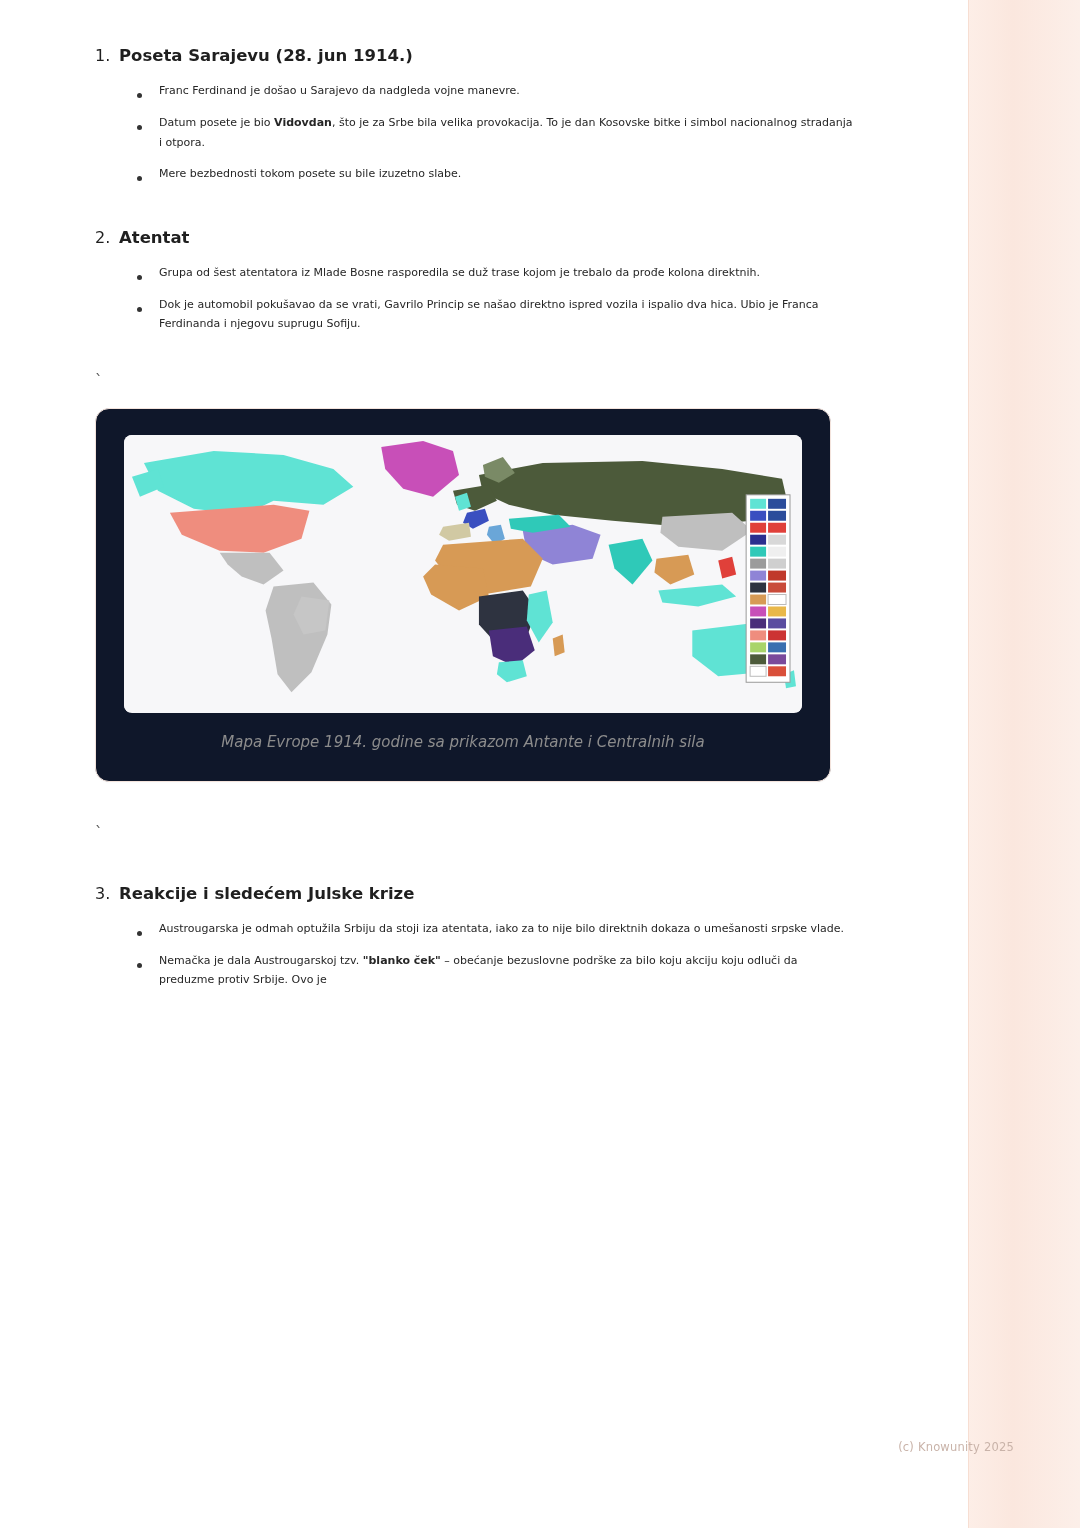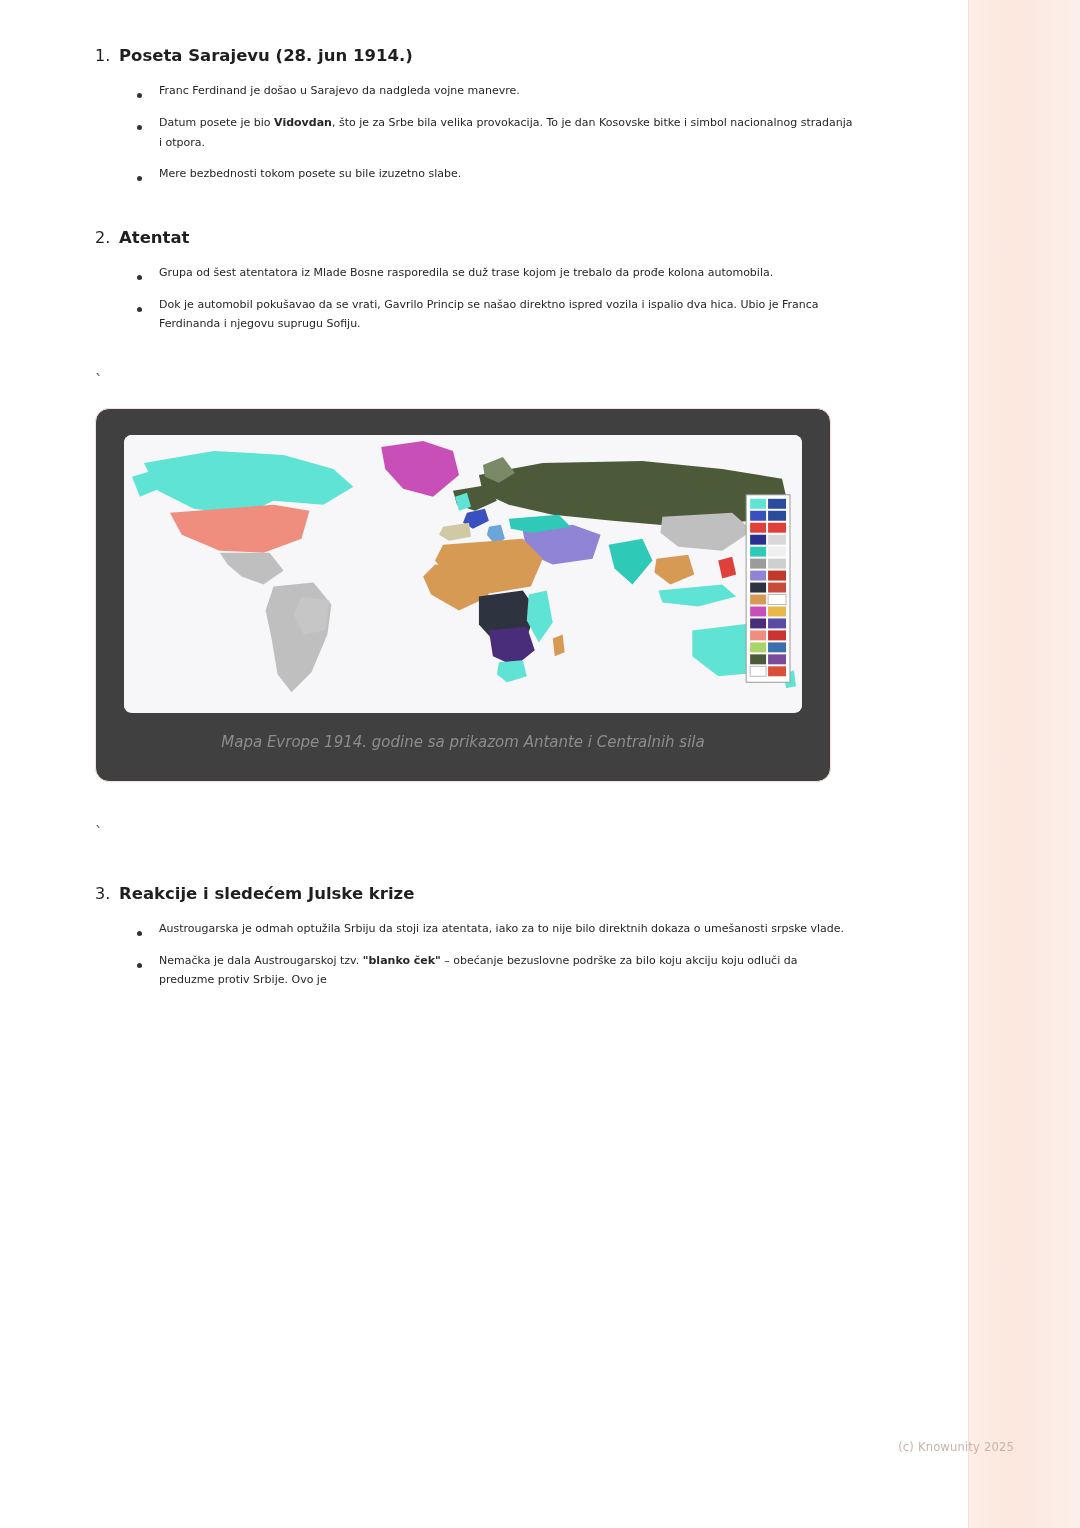--- a/index.html
+++ b/index.html
@@ -101,21 +101,21 @@
     height: 18px;
     line-height: 18px;
   }
 
   
   .img-card {
     margin: 18px 0 0 95px;
     width: 736px;
     border: 1px solid #f3e3dc;
     border-radius: 14px;
-    background: #404040;
+    background: #0f172a;
     padding: 26px 28px 30px 28px;
     box-shadow: 0 1px 2px rgba(0,0,0,0.02);
   }
   .map-frame {
     width: 100%;
     height: 278px;
     background: #f7f7f9;
     border-radius: 8px;
     position: relative;
     overflow: hidden;
@@ -164,21 +164,21 @@
       <li>Mere bezbednosti tokom posete su bile izuzetno slabe.</li>
     </ul>
 
     <div class="spacer-1"></div>
 
     <div class="section-heading">
       <span class="num">2.</span>
       <span class="htext">Atentat</span>
     </div>
     <ul class="bullets">
-      <li>Grupa od šest atentatora iz Mlade Bosne rasporedila se duž trase kojom je trebalo da prođe kolona automobila.</li>
+      <li>Grupa od šest atentatora iz Mlade Bosne rasporedila se duž trase kojom je trebalo da prođe kolona direktnih.</li>
       <li>Dok je automobil pokušavao da se vrati, Gavrilo Princip se našao direktno ispred vozila i ispalio dva hica. Ubio je Franca Ferdinanda i njegovu suprugu Sofiju.</li>
     </ul>
   </div>
 
   <div style="height:26px"></div>
   <div class="backtick">`</div>
 
   <div class="img-card">
     <div class="map-frame">
       <svg class="map-inner" viewBox="0 0 680 278" preserveAspectRatio="none">

